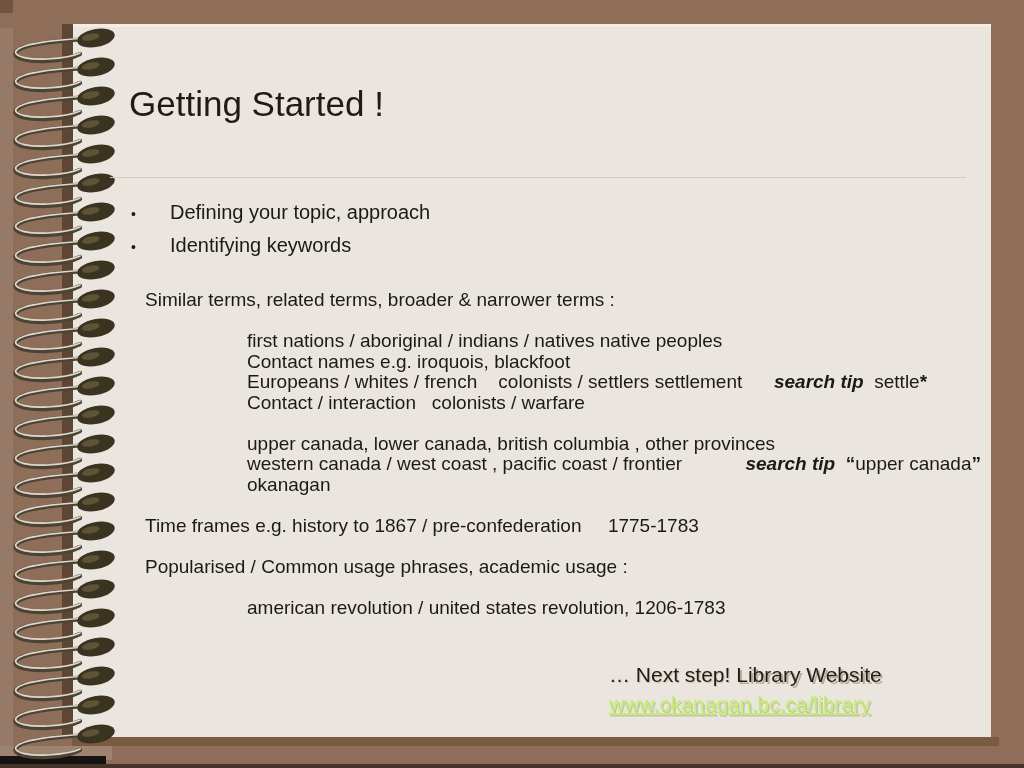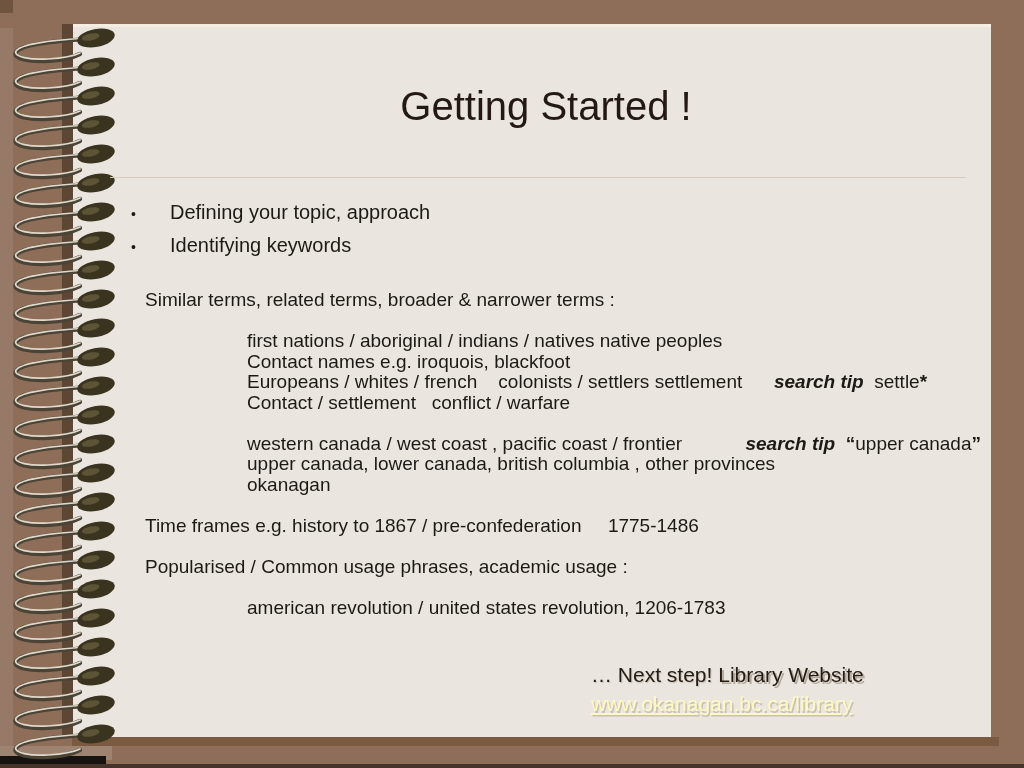--- a/index.html
+++ b/index.html
@@ -21,43 +21,43 @@
     background:#eae5de;
   }
   .paper::before{content:"";position:absolute;left:0;top:0;right:0;height:3px;background:#f5ece2;}
   .binding-strip{position:absolute;left:62px;top:24px;width:11px;height:713px;background:#5d4734;}
   .paper-shadow{position:absolute;left:72px;top:737px;width:927px;height:9px;background:#7a5b42;}
 
   .coil-svg{position:absolute;left:0;top:0;width:140px;height:768px;}
 
   
   .slide-title{
-    position:absolute;left:116px;top:84px;width:860px;
-    text-align:center;font-size:40px;color:#231812;letter-spacing:0px;
+    position:absolute;left:129px;top:84px;width:860px;
+    text-align:left;font-size:35px;color:#231812;letter-spacing:0px;
   }
   .title-rule{position:absolute;left:110px;top:177px;width:856px;height:1px;background:#d8ccbd;}
 
   .bullet-list{position:absolute;left:131px;top:201px;width:700px;font-size:20px;color:#1c1a17;}
   .bullet-row{height:33px;display:flex;align-items:baseline;}
   .bullet-dot{display:inline-block;width:39px;font-size:14px;}
 
   .body-text{
     position:absolute;left:0;top:290px;width:1000px;
     font-size:19px;line-height:20.5px;color:#1c1a17;
   }
   .line{white-space:pre;height:20.5px;}
   .ind-0{padding-left:145px;}
   .ind-1{padding-left:247px;}
   .s-italic{font-style:italic;font-weight:bold;}
   .s-bold{font-weight:bold;}
 
-  .next-step{position:absolute;left:591px;top:661px;font-size:21px;line-height:28.5px;color:#231c15;}
+  .next-step{position:absolute;left:609px;top:661px;font-size:21px;line-height:28.5px;color:#231c15;}
   .ns-prefix{text-shadow:1px 1px 1px #c6bcb1;}
   .ns-highlight{text-shadow:2px 2px 0 #b5ab9e;}
-  .library-link{color:#fef9c3;text-decoration:underline;text-shadow:1.5px 1.5px 0 #c9bfb3;}
+  .library-link{color:#bef264;text-decoration:underline;text-shadow:1.5px 1.5px 0 #c9bfb3;}
 </style>
 </head>
 <body>
 
 <div class="corner-sq"></div>
 <div class="left-strip"></div>
 <div class="bl-patch"></div>
 <div class="bl-black"></div>
 <div class="bottom-line"></div>
 
@@ -231,27 +231,27 @@
       <span>Identifying keywords</span>
     </div>
   </div>
 
 <div class="body-text">
     <div class="line ind-0"><span>Similar terms, related terms, broader &amp; narrower terms :</span></div>
     <div class="line ind-0"></div>
     <div class="line ind-1"><span>first nations / aboriginal / indians / natives native peoples</span></div>
     <div class="line ind-1"><span>Contact names e.g. iroquois, blackfoot</span></div>
     <div class="line ind-1"><span>Europeans / whites / french    colonists / settlers settlement      </span><span class="s-italic">search tip</span><span>  settle</span><span class="s-bold">*</span></div>
-    <div class="line ind-1"><span>Contact / settlement   conflict / warfare</span></div>
-    <div class="line ind-0"></div>
+    <div class="line ind-1"><span>Contact / interaction   colonists / warfare</span></div>
+    <div class="line ind-0"></div>
+    <div class="line ind-1"><span>upper canada, lower canada, british columbia , other provinces</span></div>
     <div class="line ind-1"><span>western canada / west coast , pacific coast / frontier            </span><span class="s-italic">search tip</span><span>  </span><span class="s-bold">“</span><span>upper canada</span><span class="s-bold">”</span></div>
-    <div class="line ind-1"><span>upper canada, lower canada, british columbia , other provinces</span></div>
     <div class="line ind-1"><span>okanagan</span></div>
     <div class="line ind-0"></div>
-    <div class="line ind-0"><span>Time frames e.g. history to 1867 / pre-confederation     1775-1486</span></div>
+    <div class="line ind-0"><span>Time frames e.g. history to 1867 / pre-confederation     1775-1783</span></div>
     <div class="line ind-0"></div>
     <div class="line ind-0"><span>Popularised / Common usage phrases, academic usage :</span></div>
     <div class="line ind-0"></div>
     <div class="line ind-1"><span>american revolution / united states revolution, 1206-1783</span></div>
   </div>
 
 <div class="next-step">
   <div><span class="ns-prefix">… Next step! </span><span class="ns-highlight">Library Website</span></div>
   <div><a class="library-link" href="#">www.okanagan.bc.ca/library</a></div>
 </div>

